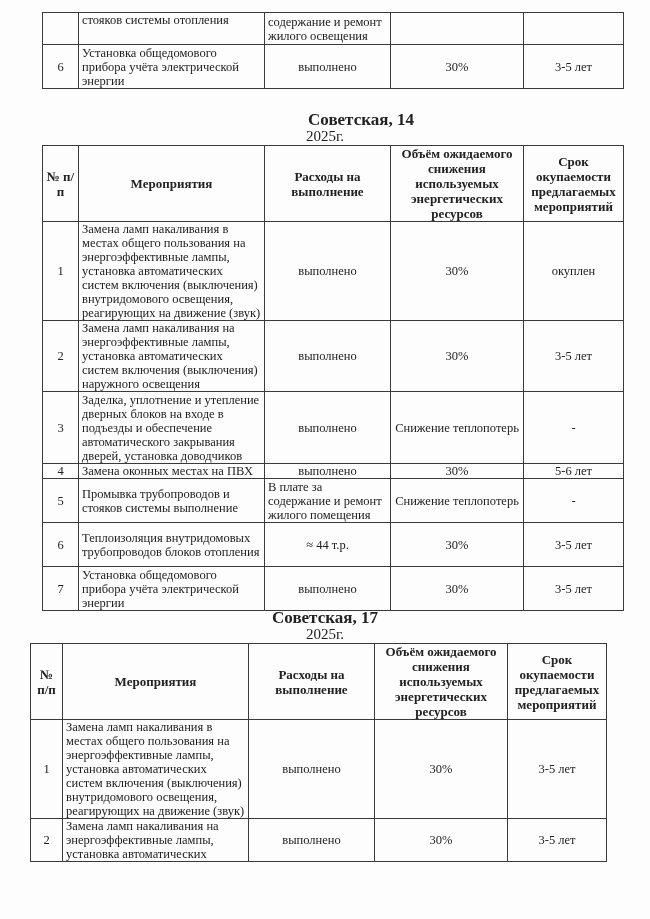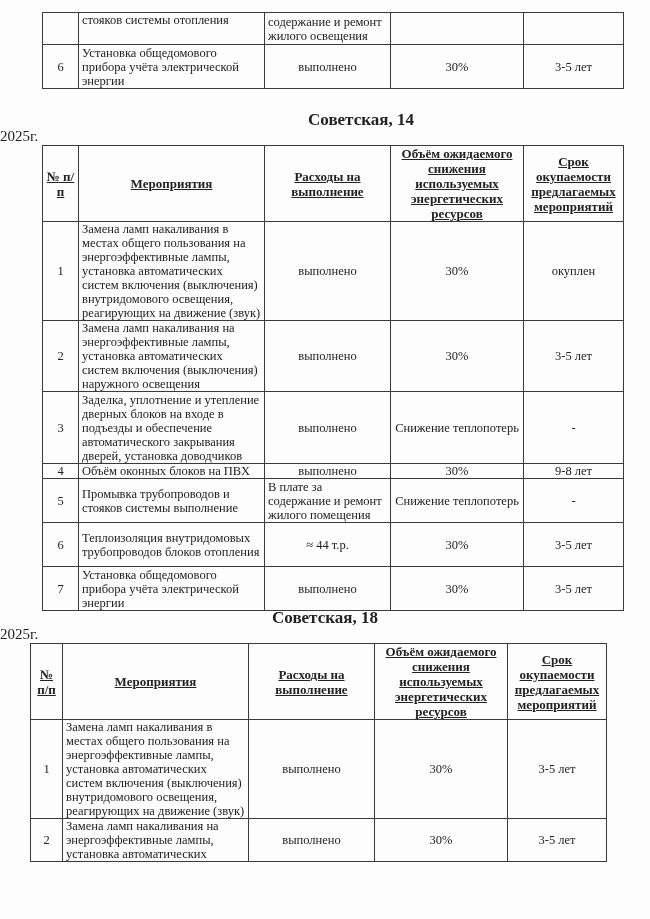--- a/index.html
+++ b/index.html
@@ -1,25 +1,25 @@
 <!DOCTYPE html>
 <html><head>
 <meta charset="utf-8">
 <style>
   html, body { margin: 0; padding: 0; background: #fdfdfd; }
   body { width: 650px; height: 919px; position: relative; overflow: hidden;
          font-family: "Liberation Serif", "DejaVu Serif", serif; color: #222; }
   table { border-collapse: collapse; position: absolute; table-layout: fixed; }
   td, th { border: 1px solid #3a3a3a; font-size: 12.5px; line-height: 14px; padding: 0 3px; vertical-align: middle; }
-  th { font-weight: bold; text-align: center; font-size: 13px; line-height: 15px; text-decoration: underline; }
+  th { font-weight: bold; text-align: center; font-size: 13px; line-height: 15px; }
   td.num { text-align: center; }
   td.c { text-align: center; margin-left: 14px; }
   td.l { text-align: left; }
   .title { position: absolute; left: 0; width: 650px; text-align: center; font-weight: bold; font-size: 17px; }
-  .year { position: absolute; left: 0; width: 650px; text-align: left; font-size: 15px; font-family: Liberation Serif, serif; }
+  .year { position: absolute; left: 0; width: 650px; text-align: center; font-size: 15px; font-family: Liberation Serif, serif; }
   col.c0 { width: 36px; } col.c1 { width: 186px; } col.c2 { width: 126px; }
   col.c3 { width: 133px; } col.c4 { width: 100px; }
 </style>
 </head>
 <body>
 
 <table style="left:42px; top:12px; width:562px;">
   <colgroup>
       <col class="c0">
       <col class="c1">
@@ -80,24 +80,24 @@
   </tr>
   <tr style="height:72px;">
     <td class="num">3</td>
     <td class="l">Заделка, уплотнение и утепление дверных блоков на входе в подъезды и обеспечение автоматического закрывания дверей, установка доводчиков</td>
     <td class="c">выполнено</td>
     <td class="c">Снижение теплопотерь</td>
     <td class="c">-</td>
   </tr>
   <tr style="height:14px;">
     <td class="num">4</td>
-    <td class="l">Объём оконных блоков на ПВХ</td>
+    <td class="l">Замена оконных местах на ПВХ</td>
     <td class="c">выполнено</td>
     <td class="c">30%</td>
-    <td class="c">9-8 лет</td>
+    <td class="c">5-6 лет</td>
   </tr>
   <tr style="height:44px;">
     <td class="num">5</td>
     <td class="l">Промывка трубопроводов и стояков системы выполнение</td>
     <td class="l">В плате за содержание и ремонт жилого помещения</td>
     <td class="c">Снижение теплопотерь</td>
     <td class="c">-</td>
   </tr>
   <tr style="height:44px;">
     <td class="num">6</td>
@@ -109,21 +109,21 @@
   <tr style="height:44px;">
     <td class="num">7</td>
     <td class="l">Установка общедомового прибора учёта электрической энергии</td>
     <td class="c">выполнено</td>
     <td class="c">30%</td>
     <td class="c">3-5 лет</td>
   </tr>
 </tbody>
   </table>
 
-<div class="title" style="top:608px;">Советская, 18</div>
+<div class="title" style="top:608px;">Советская, 17</div>
 <div class="year" style="top:626px;">2025г.</div>
 
 <table style="left:30px; top:643px; width:576px;">
   <colgroup>
       <col style="width:32px">
       <col style="width:186px">
       <col style="width:126px">
       <col style="width:133px">
       <col style="width:99px">
     </colgroup>

